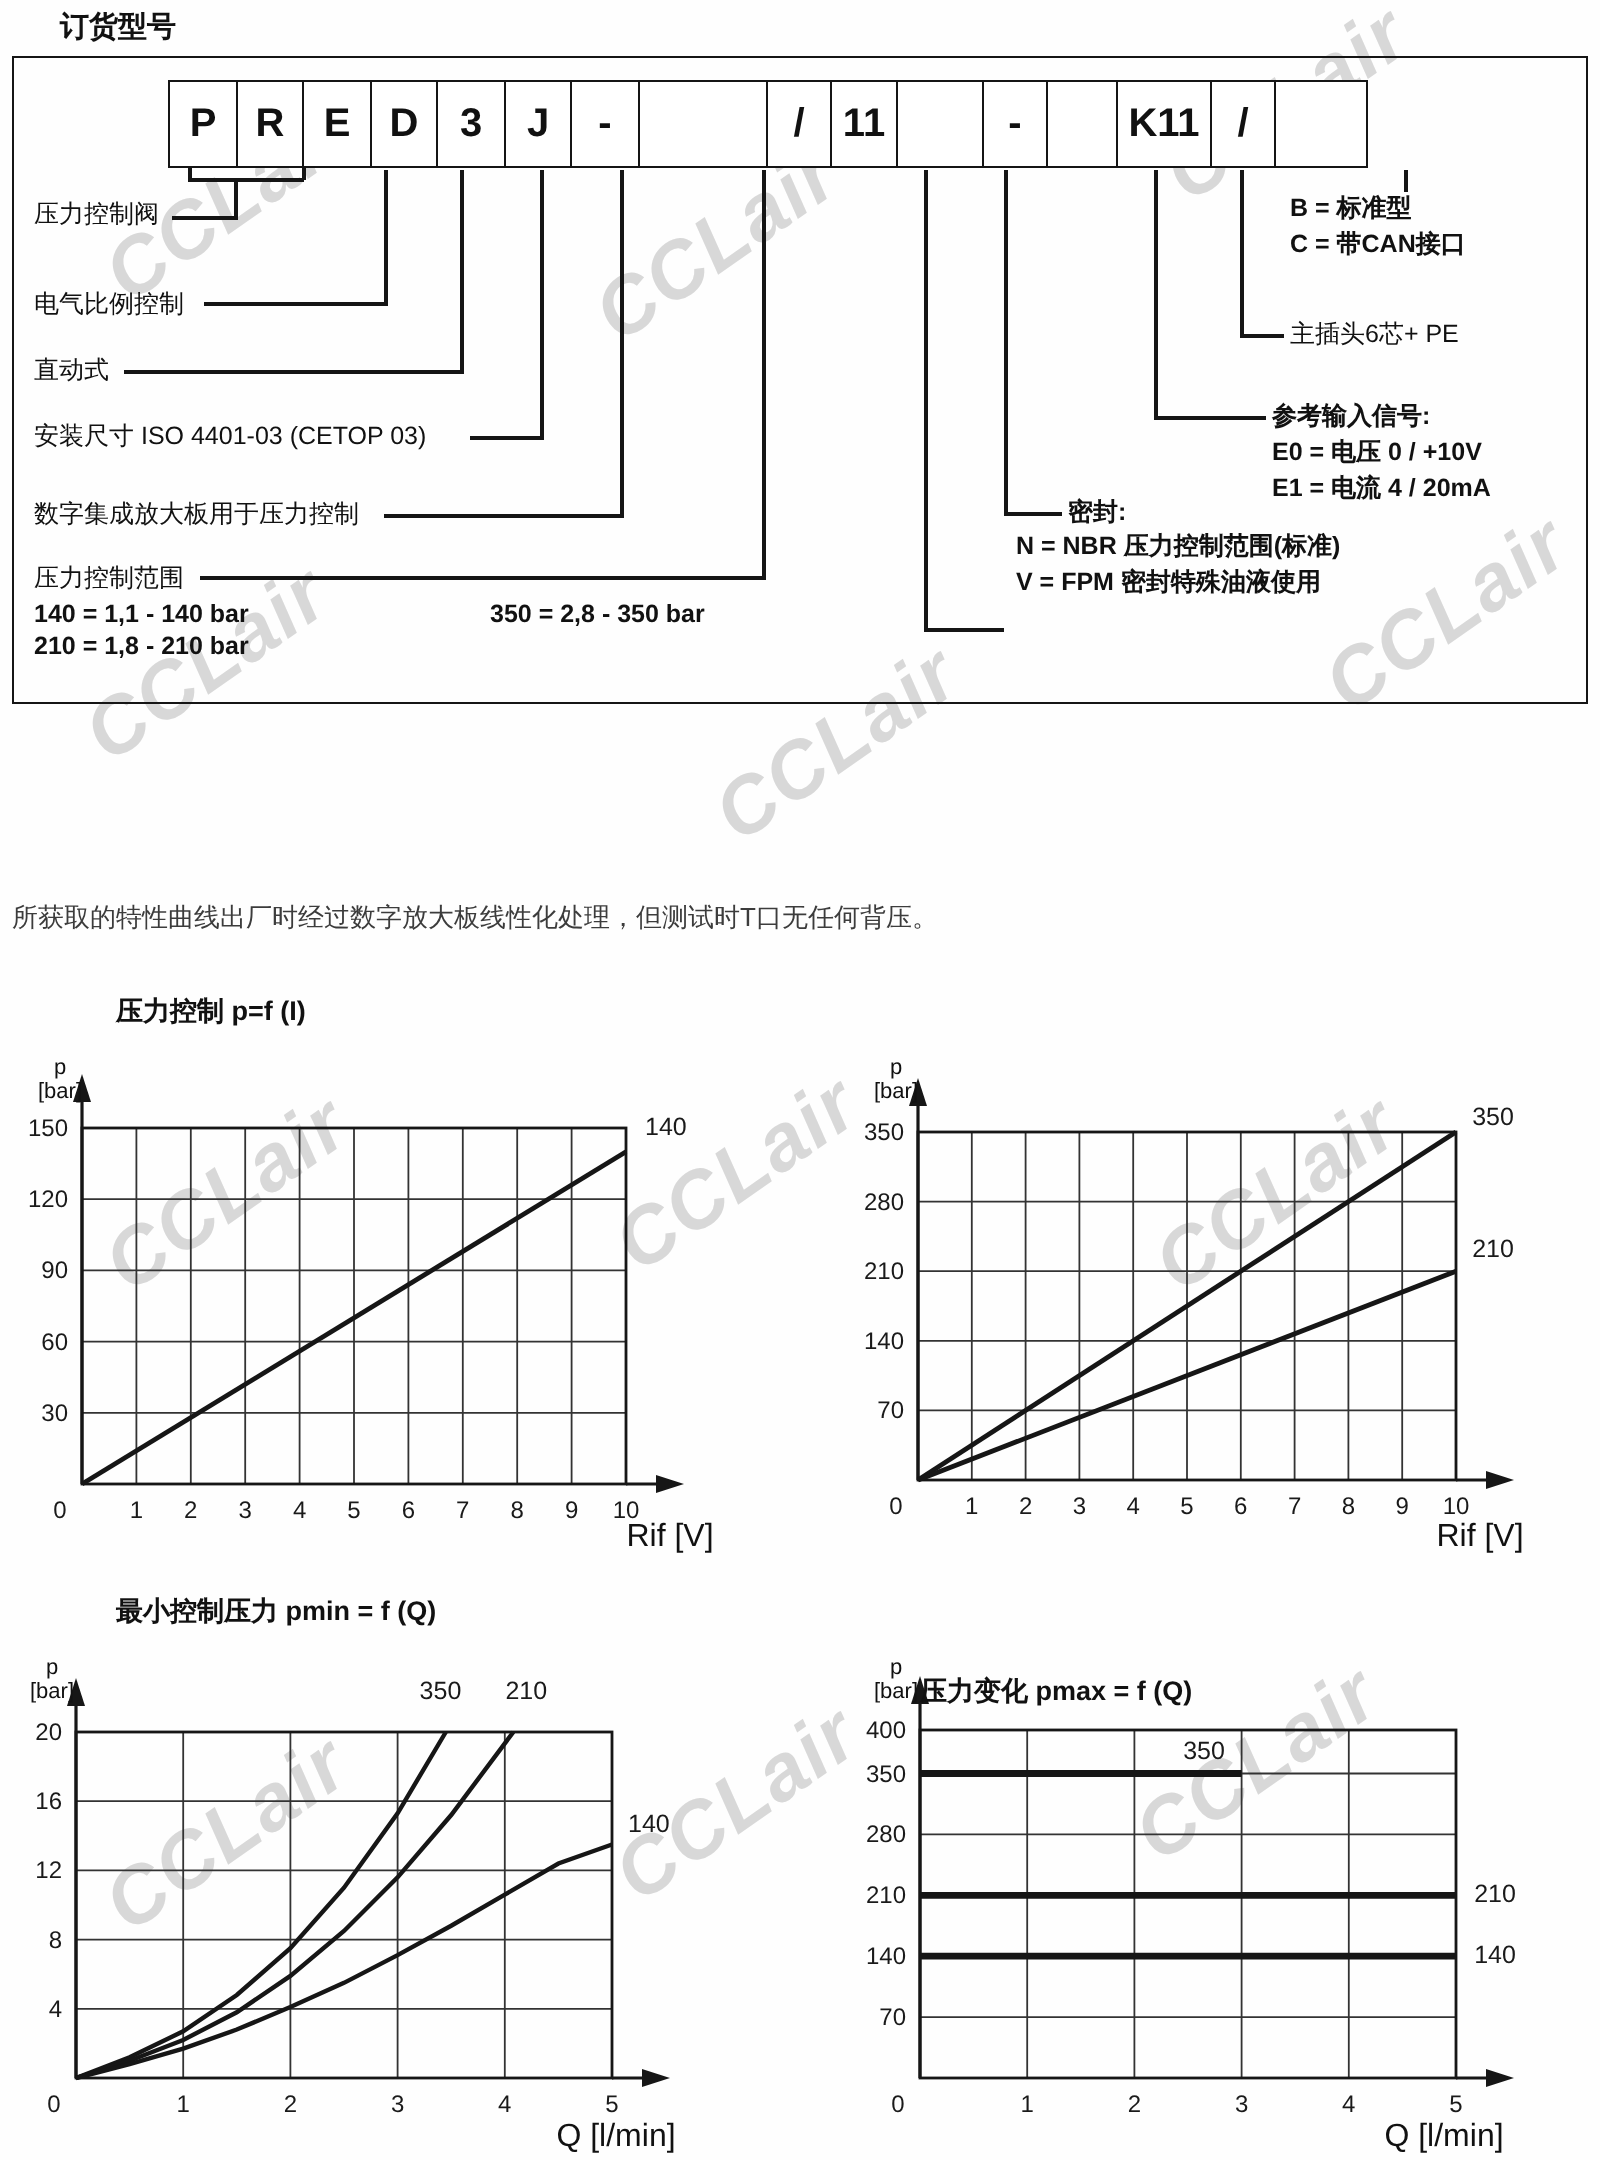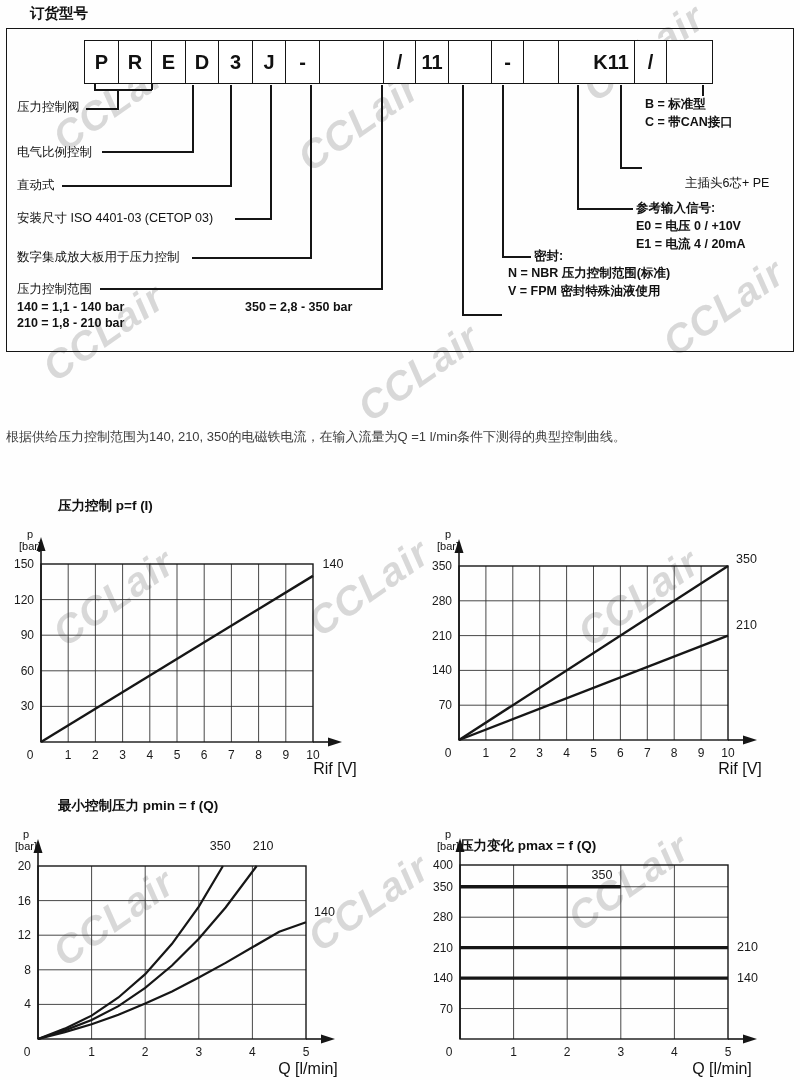--- a/index.html
+++ b/index.html
@@ -39,46 +39,46 @@
       <div class="code-cell" style="width: 33px;">D</div>
       <div class="code-cell" style="width: 33px;">3</div>
       <div class="code-cell" style="width: 33px;">J</div>
       <div class="code-cell" style="width: 33px;">-</div>
       <div class="code-cell" style="width: 64px;"></div>
       <div class="code-cell" style="width: 31px;">/</div>
       <div class="code-cell" style="width: 33px;">11</div>
       <div class="code-cell" style="width: 42px;"></div>
       <div class="code-cell" style="width: 32px;">-</div>
       <div class="code-cell" style="width: 34px;"></div>
-      <div class="code-cell" style="width: 47px; padding-left: 29px;">K11</div>
+      <div class="code-cell" style="width: 47px;">K11</div>
       <div class="code-cell" style="width: 31px;">/</div>
       <div class="code-cell" style="width: 45px;"></div>
     </div>
 
   <div class="lbl" style="left:17px;top:100px;">压力控制阀</div>
   <div class="lbl" style="left:17px;top:145px;">电气比例控制</div>
   <div class="lbl" style="left:17px;top:178px;">直动式</div>
   <div class="lbl" style="left:17px;top:211px;">安装尺寸 ISO 4401-03 (CETOP 03)</div>
   <div class="lbl" style="left:17px;top:250px;">数字集成放大板用于压力控制</div>
   <div class="lbl" style="left:17px;top:282px;">压力控制范围</div>
   <div class="lbl b" style="left:17px;top:300px;">140 = 1,1 - 140 bar</div>
   <div class="lbl b" style="left:218px;top:300px;margin-left:27px;">350 = 2,8 - 350 bar</div>
   <div class="lbl b" style="left:17px;top:316px;">210 = 1,8 - 210 bar</div>
 
   <div class="lbl b" style="left:645px;top:97px;">B = 标准型</div>
   <div class="lbl b" style="left:645px;top:115px;">C = 带CAN接口</div>
-  <div class="lbl" style="left:645px;top:176px;margin-left:40px;">主插头6芯+ PE</div>
+  <div class="lbl" style="left:645px;top:160px;">主插头6芯+ PE</div>
   <div class="lbl b" style="left:636px;top:201px;">参考输入信号:</div>
   <div class="lbl b" style="left:636px;top:219px;">E0 = 电压 0 / +10V</div>
   <div class="lbl b" style="left:636px;top:237px;">E1 = 电流 4 / 20mA</div>
   <div class="lbl b" style="left:534px;top:249px;">密封:</div>
   <div class="lbl b" style="left:508px;top:266px;">N = NBR 压力控制范围(标准)</div>
   <div class="lbl b" style="left:508px;top:284px;">V = FPM 密封特殊油液使用</div>
 
-  <div class="para" style="left:6px;top:428px;">根据供给压力控制范围为140, 210, 350的电磁铁电流，在输入流量为Q =1 l/min条件下测得的典型控制曲线。</div>
+  <div class="para" style="left:6px;top:450px;">所获取的特性曲线出厂时经过数字放大板线性化处理，但测试时T口无任何背压。</div>
 
   <div class="chart-title" style="left:58px;top:497px;">压力控制  p=f (I)</div>
   <div class="ylab" style="left:10px;top:528px;">
     <div>p</div>
     <div>[bar]</div>
   </div>
   <svg class="chart" id="c1" style="left:0;top:490px;" width="400" height="300">
       <line x1="68.2" y1="74" x2="68.2" y2="252" stroke="#333" stroke-width="0.9"></line>
       <line x1="95.4" y1="74" x2="95.4" y2="252" stroke="#333" stroke-width="0.9"></line>
       <line x1="122.6" y1="74" x2="122.6" y2="252" stroke="#333" stroke-width="0.9"></line>

